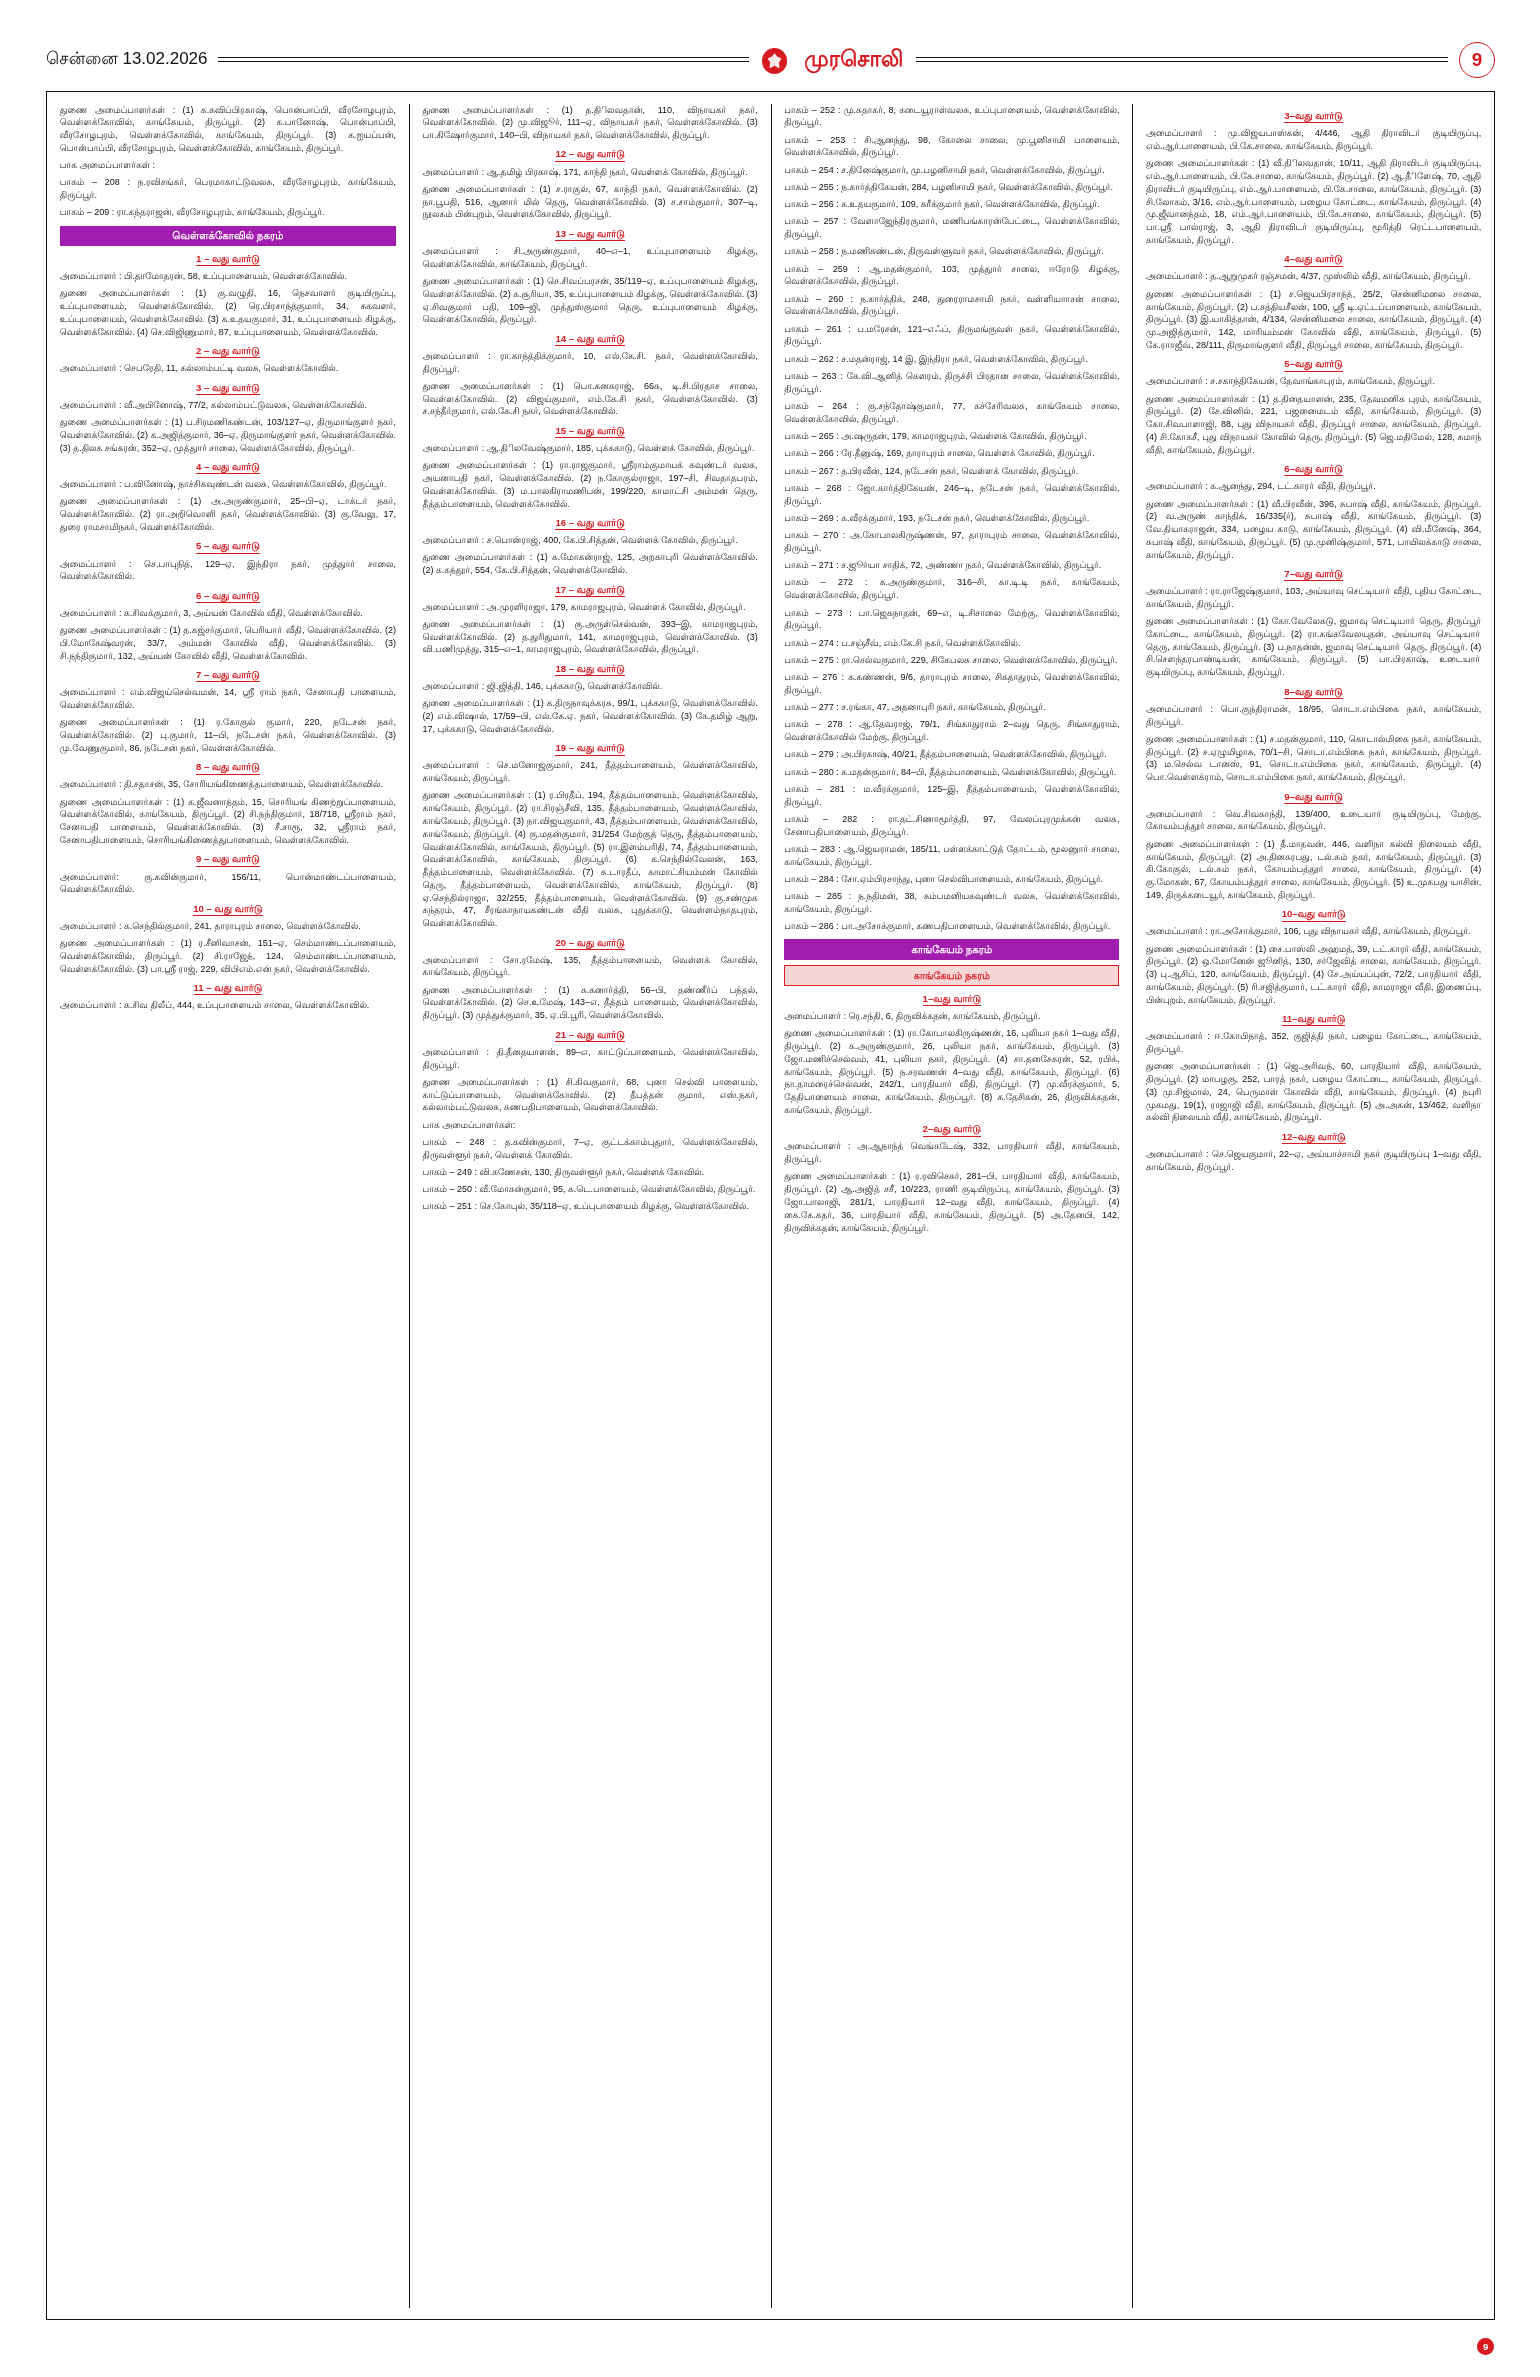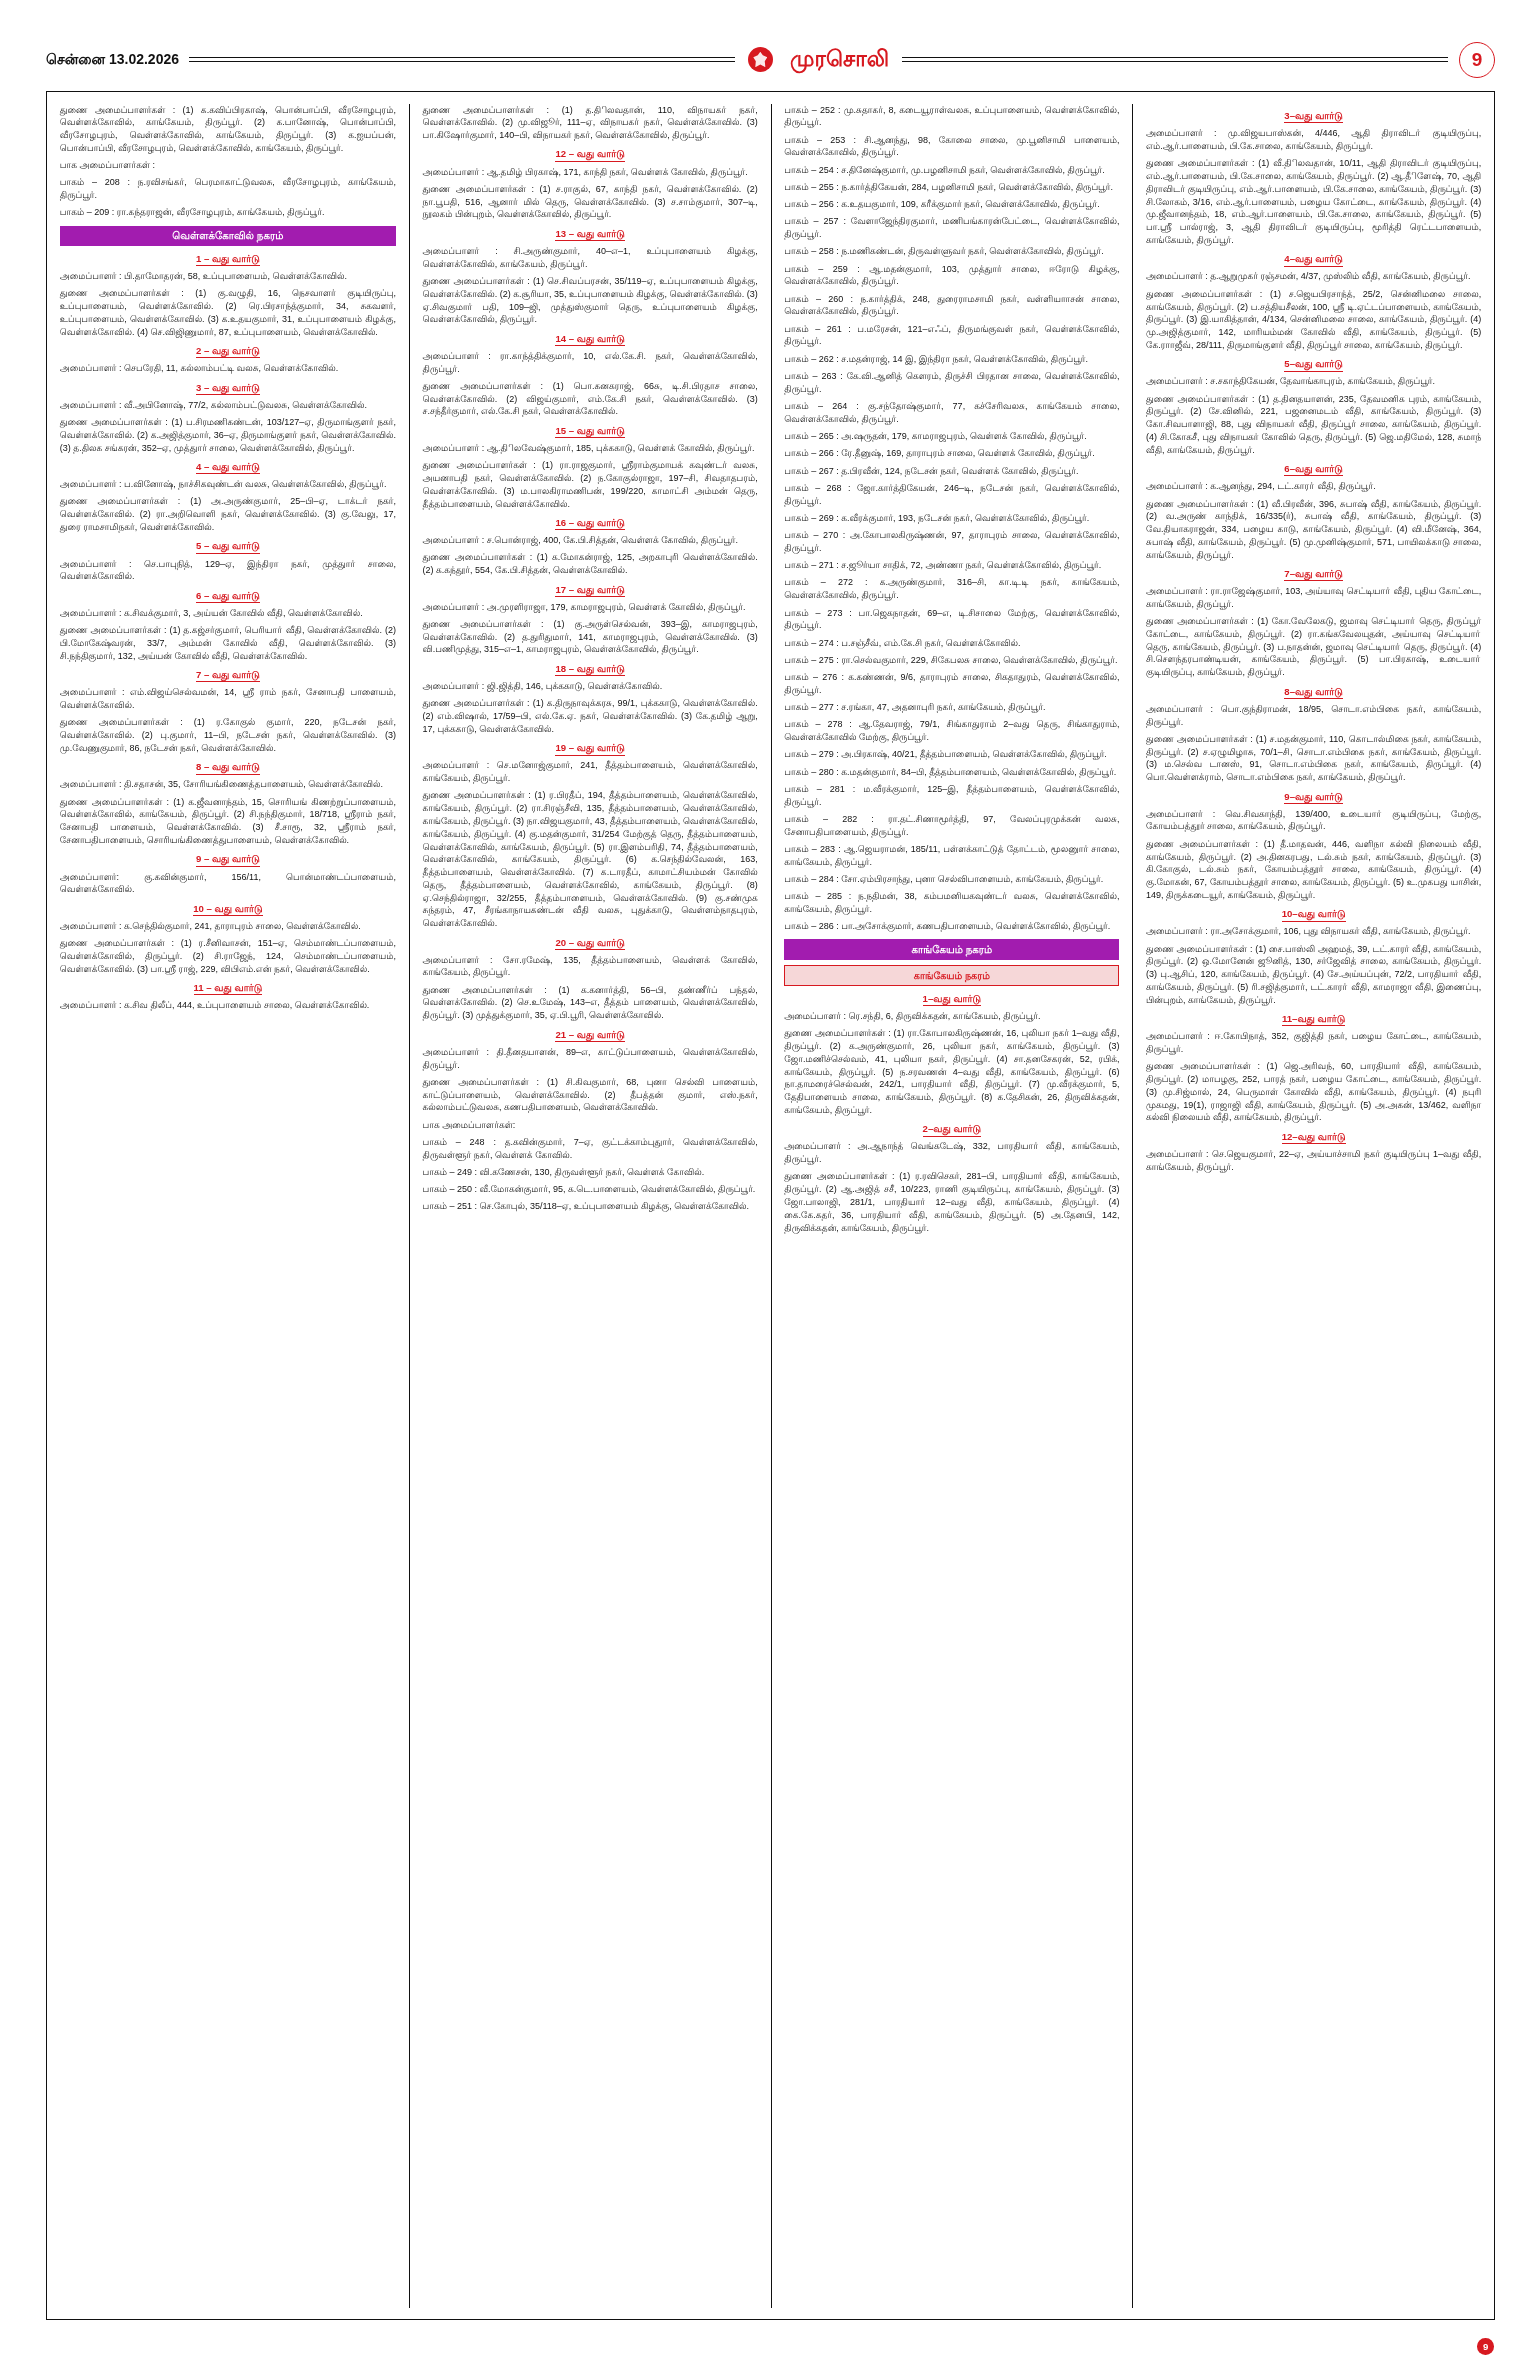--- a/index.html
+++ b/index.html
@@ -25,37 +25,37 @@
 
   
   .masthead {
     position: relative;
     height: 45px;
     display: flex;
     align-items: center;
     justify-content: space-between;
   }
   .mast-left {
-    font-size: 14px;
-    font-weight: bold;
+    font-size: 17px;
+    font-weight: normal;
     color: #111;
     white-space: nowrap;
     padding-right: 6.4px;
   }
   .mast-rule {
     flex: 1 1 auto;
     height: 0;
     border-top: 1.3px solid #111;
     border-bottom: 1.3px solid #111;
     height: 3.8px;
     margin: 0 3.8px;
   }
   .mast-center {
     display: flex;
-    align-items: center;
+    align-items: flex-end;
     gap: 17px;
     white-space: nowrap;
     padding: 0 9px;
   }
   .logo-circle {
     width: 25.5px; height: 25.5px;
     border-radius: 50%;
     background: #d71920;
     position: relative;
     display: inline-block;

